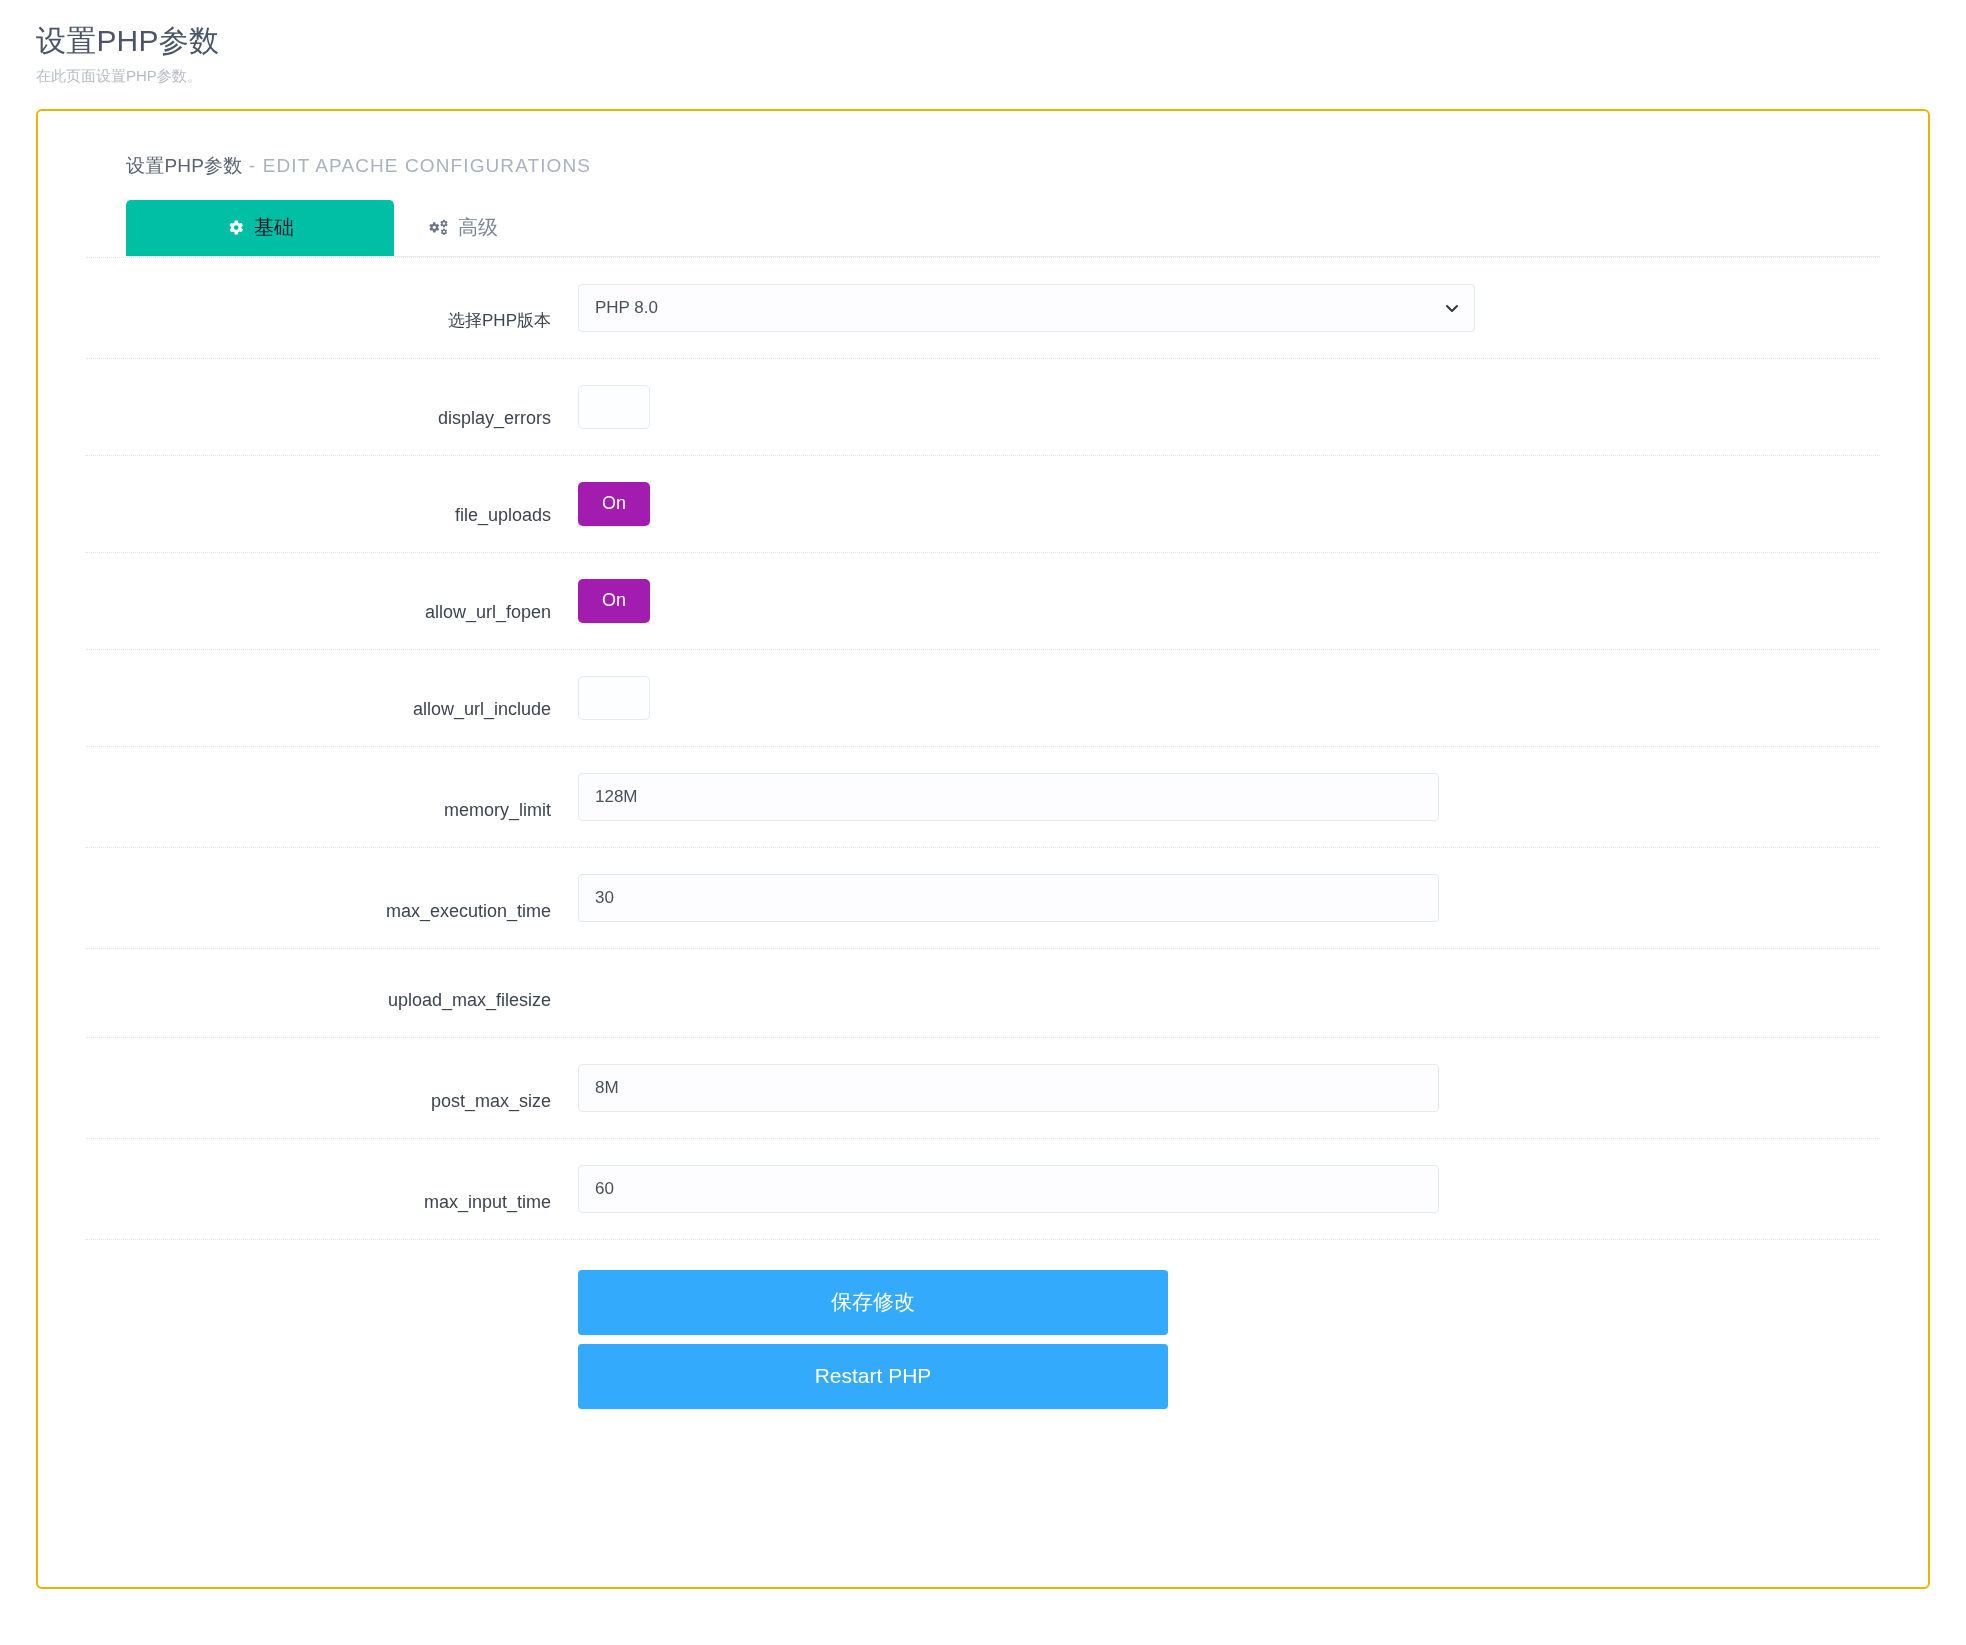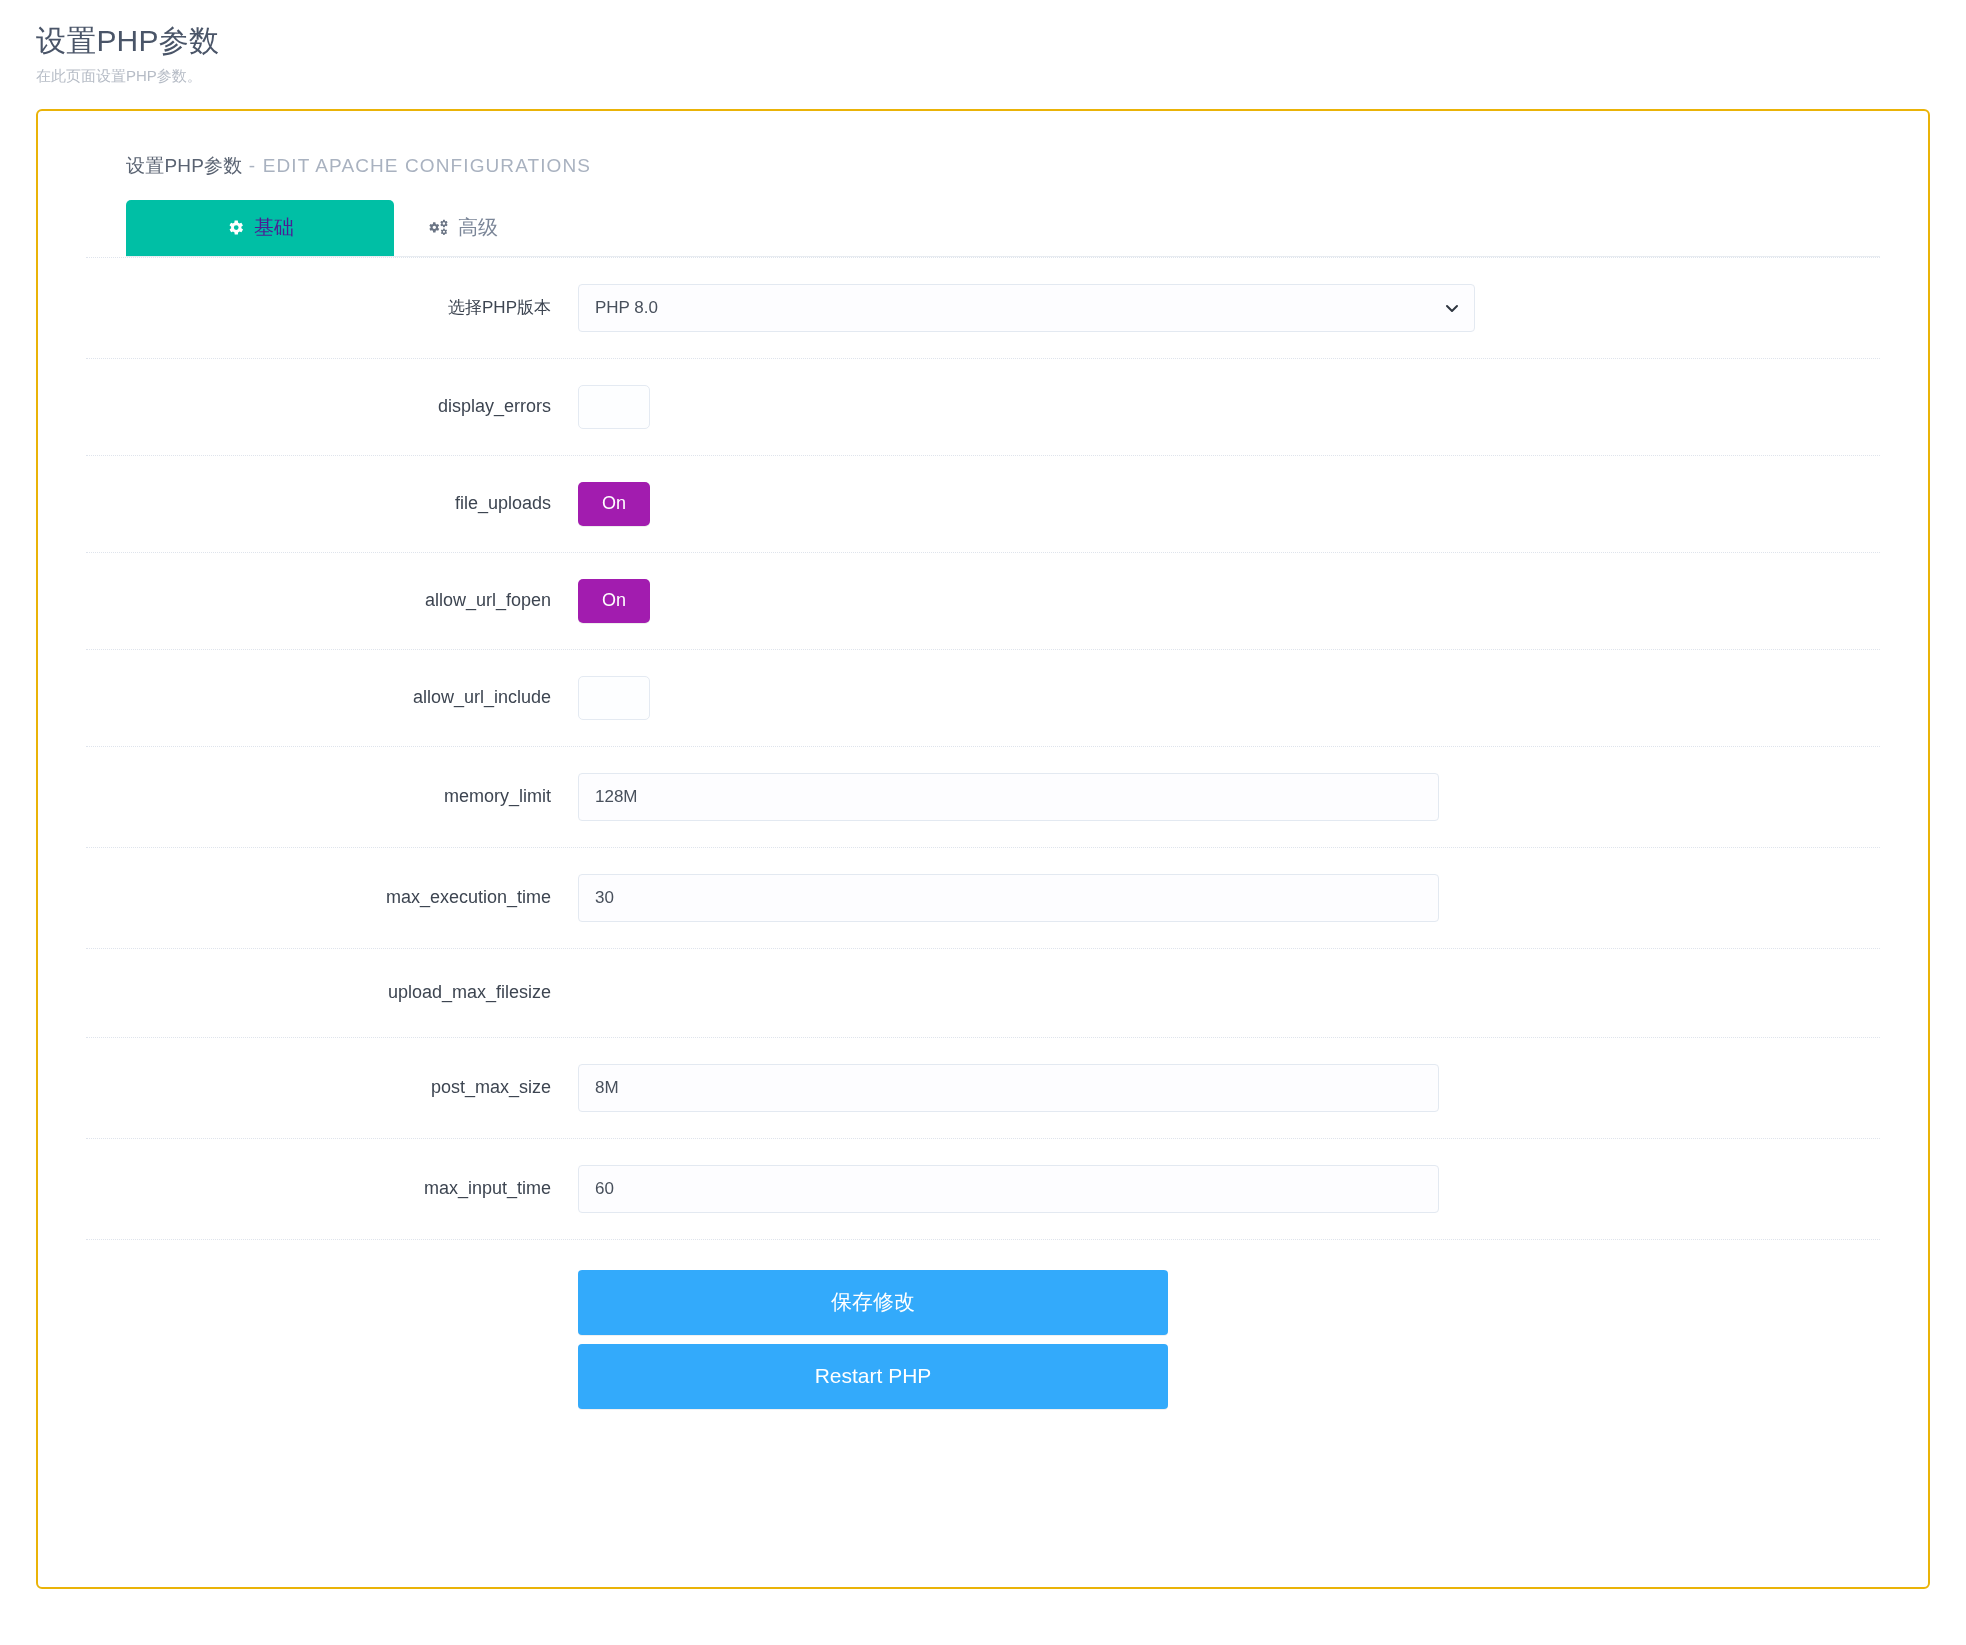--- a/index.html
+++ b/index.html
@@ -74,31 +74,31 @@
     padding: 0 34px;
     font-size: 20px;
     color: #7b8698;
     cursor: pointer;
     border-radius: 5px 5px 0 0;
     user-select: none;
     white-space: nowrap;
   }
   .tab.active {
     background: #00bfa5;
-    color: #4c1d95;
+    color: #0f172a;
     min-width: 268px;
   }
   .tab .ticon { display: inline-flex; align-items: center; }
   .tab svg { display: block; }
 
   
   .form-rows { margin-top: 0; }
   .frow {
     display: flex;
-    align-items: center;
+    align-items: flex-end;
     border-top: 1px dotted #dfe4ec;
     padding: 26px 0;
     min-height: 89px;
   }
   .frow:first-child { border-top: 1px dotted #dfe4ec; }
   .frow .label {
     width: 492px;
     text-align: right;
     padding-right: 27px;
     font-size: 18px;

